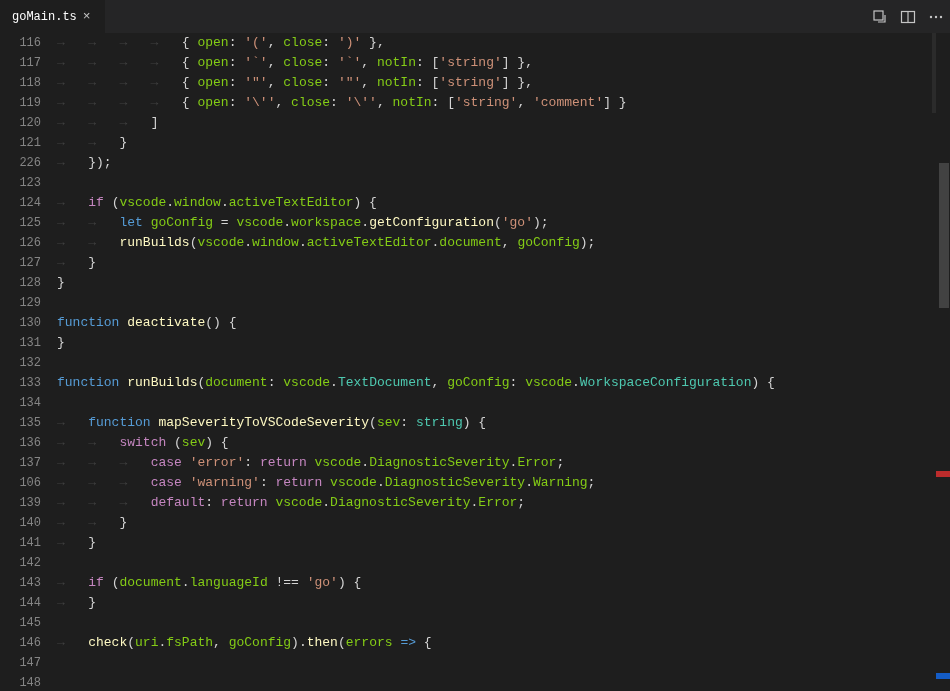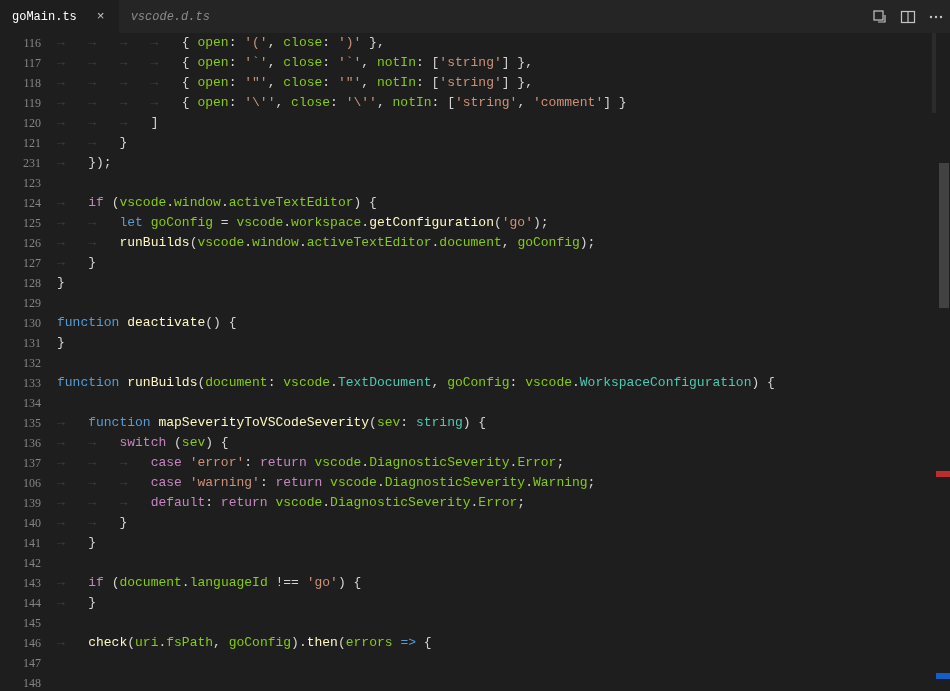--- a/index.html
+++ b/index.html
@@ -18,21 +18,21 @@
     background: #252526;
     display: flex;
     align-items: center;
     position: relative;
   }
   .tab {
     height: 33px;
     padding: 0 12px;
     display: flex;
     align-items: center;
-    gap: 18px;
+    gap: 4px;
     font-size: 12px;
     cursor: pointer;
   }
   .tab.active {
     background: #1e1e1e;
     color: #ffffff;
   }
   .tab.inactive {
     color: #8a8a8a;
     font-style: italic;
@@ -56,21 +56,20 @@
   .editor-area {
     display: flex;
     height: calc(691px - 33px);
   }
   .gutter {
     width: 57px;
     text-align: right;
     padding-right: 16px;
     color: #858585;
     user-select: none;
-    font-family: Liberation Serif, serif;
   }
   .code-col {
     flex: 1;
     position: relative;
     overflow: hidden;
   }
   .line {
     height: 20px;
     line-height: 20px;
     white-space: pre;
@@ -115,23 +114,20 @@
     height: 6px;
   }
 </style>
 </head>
 <body>
 
 <div class="tab-bar">
   <div class="tab active">
     <span>goMain.ts</span>
     <span class="tab-close">×</span>
-  </div>
-  <div class="tab inactive">
-    <span>vscode.d.ts</span>
   </div>
   <div class="tab-actions">
     <span class="icon-btn">
       <svg width="16" height="16" viewBox="0 0 16 16" fill="none" stroke="#c5c5c5" stroke-width="1.2">
         <rect x="2" y="2" width="9" height="9"></rect>
           <path d="M6 13h7V6"></path>
       </svg>
     </span>
     <span class="icon-btn">
       <svg width="16" height="16" viewBox="0 0 16 16" fill="none" stroke="#c5c5c5" stroke-width="1.2">
@@ -150,21 +146,21 @@
 </div>
 
 <div class="editor-area">
   <div class="gutter" id="gutter">
       <div class="ln">116</div>
       <div class="ln">117</div>
       <div class="ln">118</div>
       <div class="ln">119</div>
       <div class="ln">120</div>
       <div class="ln">121</div>
-      <div class="ln">231</div>
+      <div class="ln">226</div>
       <div class="ln">123</div>
       <div class="ln">124</div>
       <div class="ln">125</div>
       <div class="ln">126</div>
       <div class="ln">127</div>
       <div class="ln">128</div>
       <div class="ln">129</div>
       <div class="ln">130</div>
       <div class="ln">131</div>
       <div class="ln">132</div>

